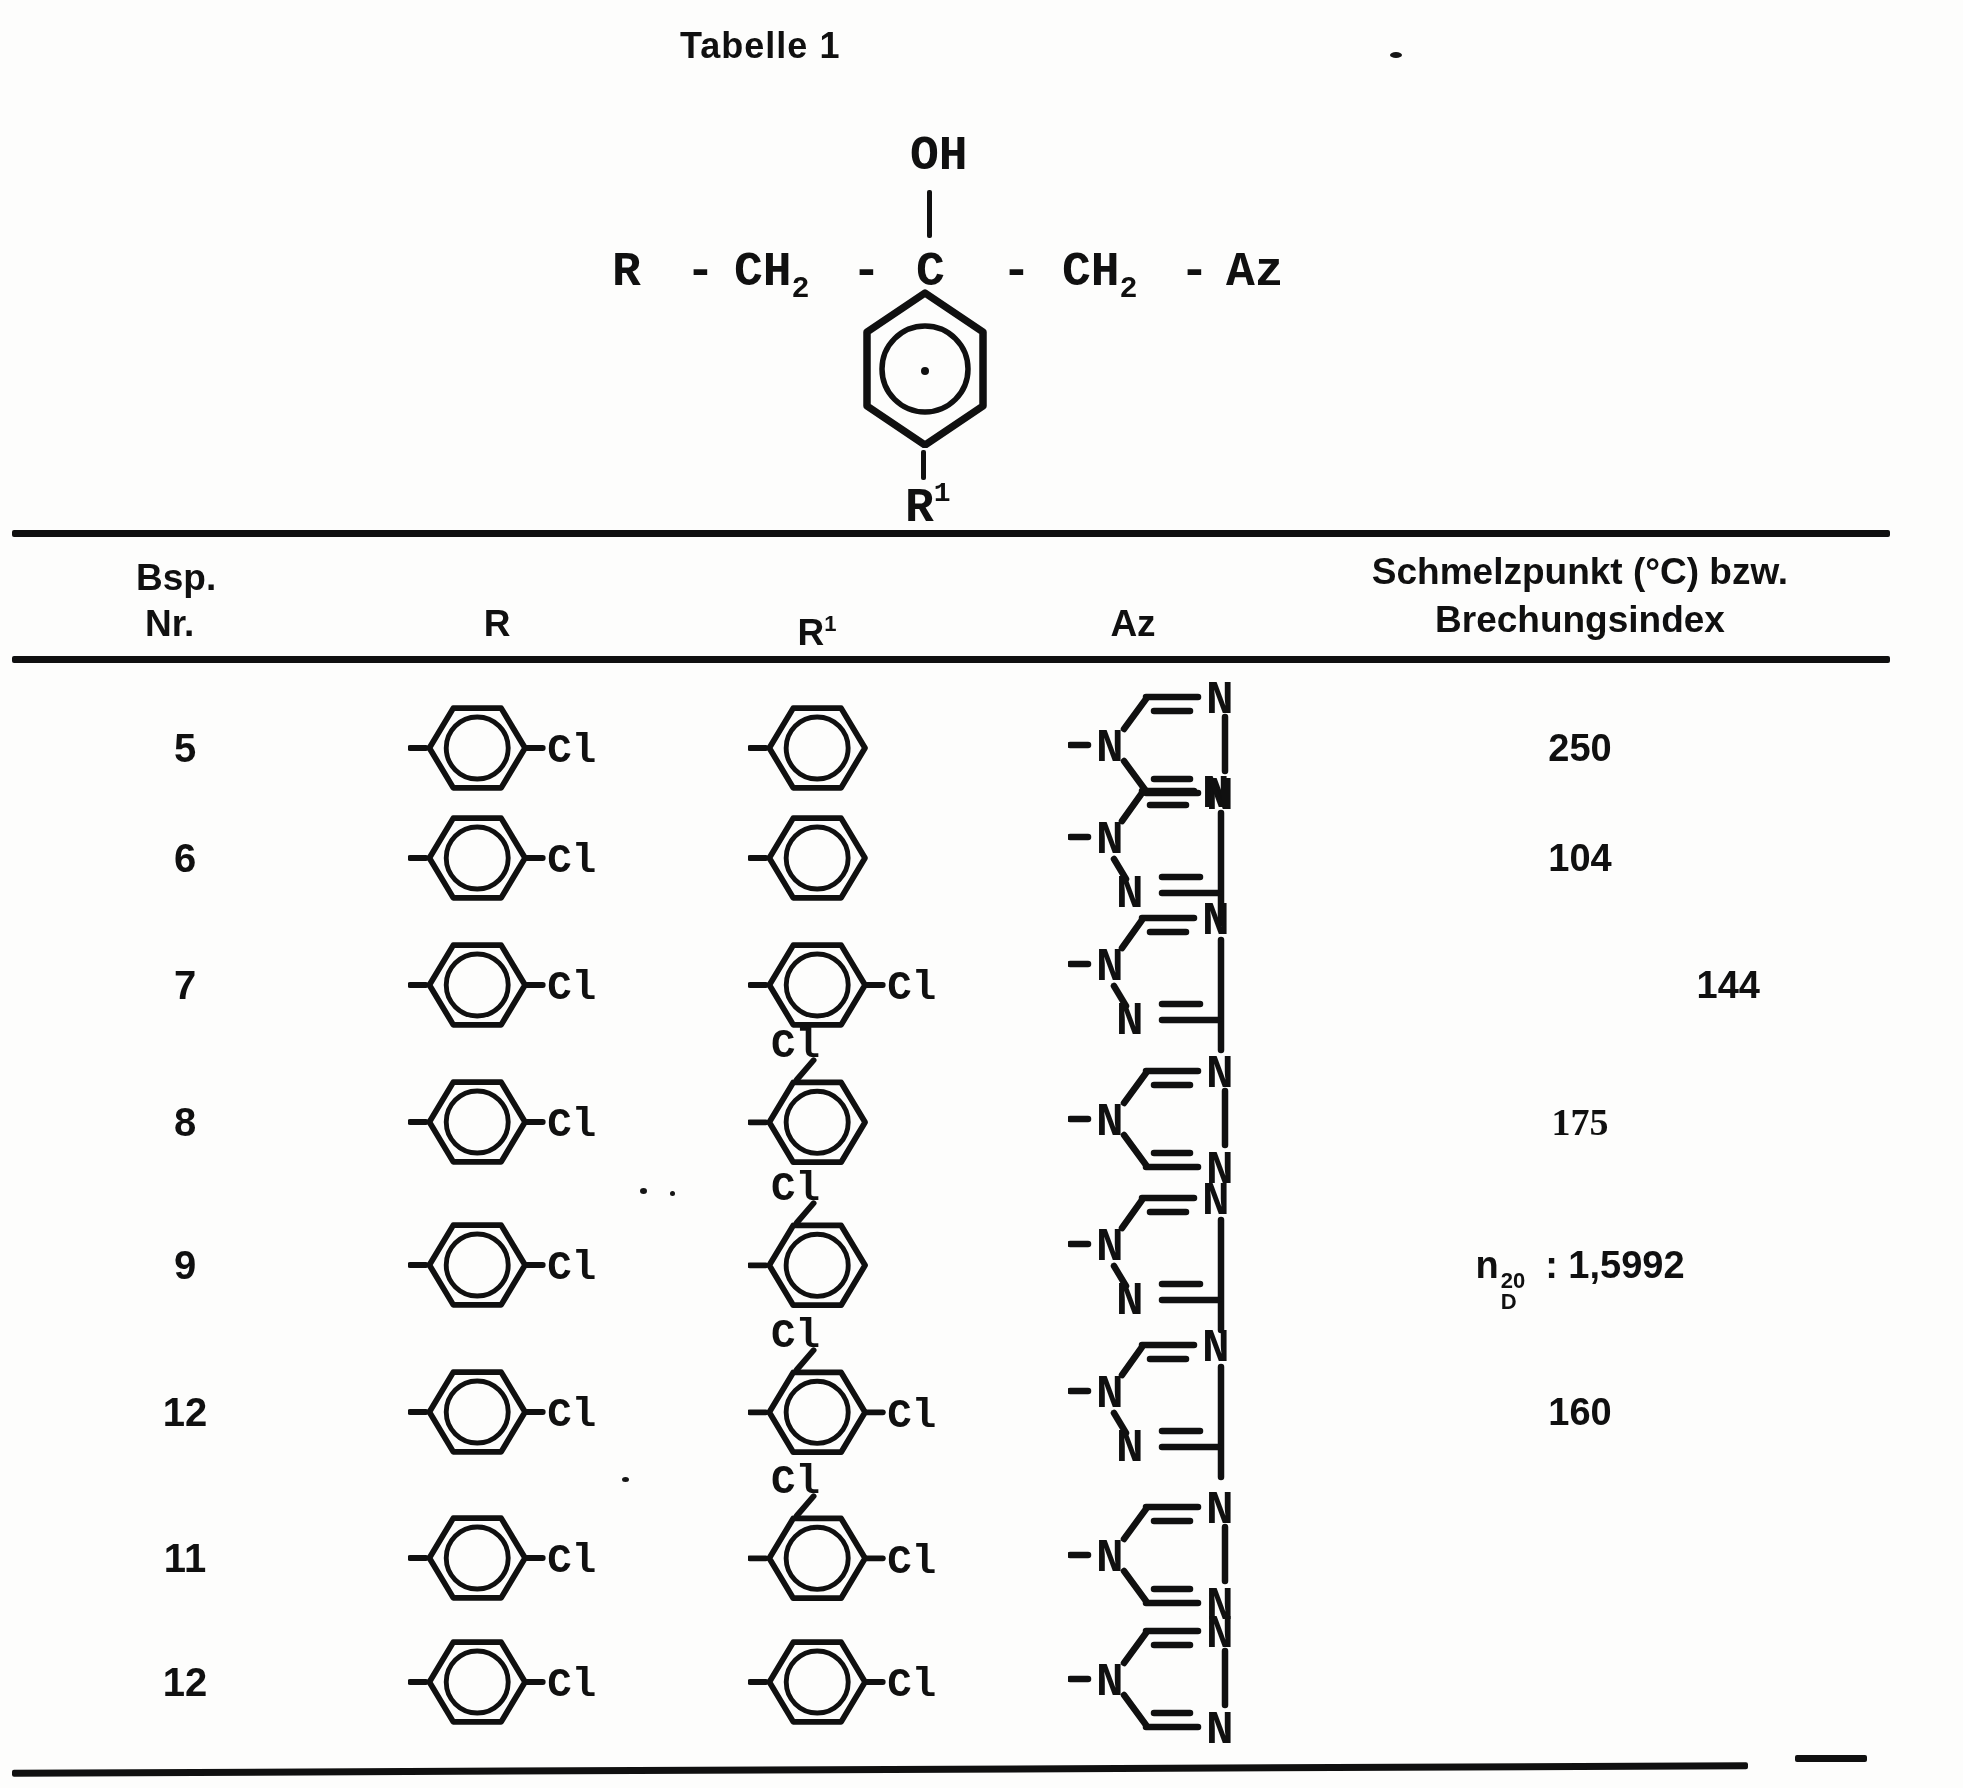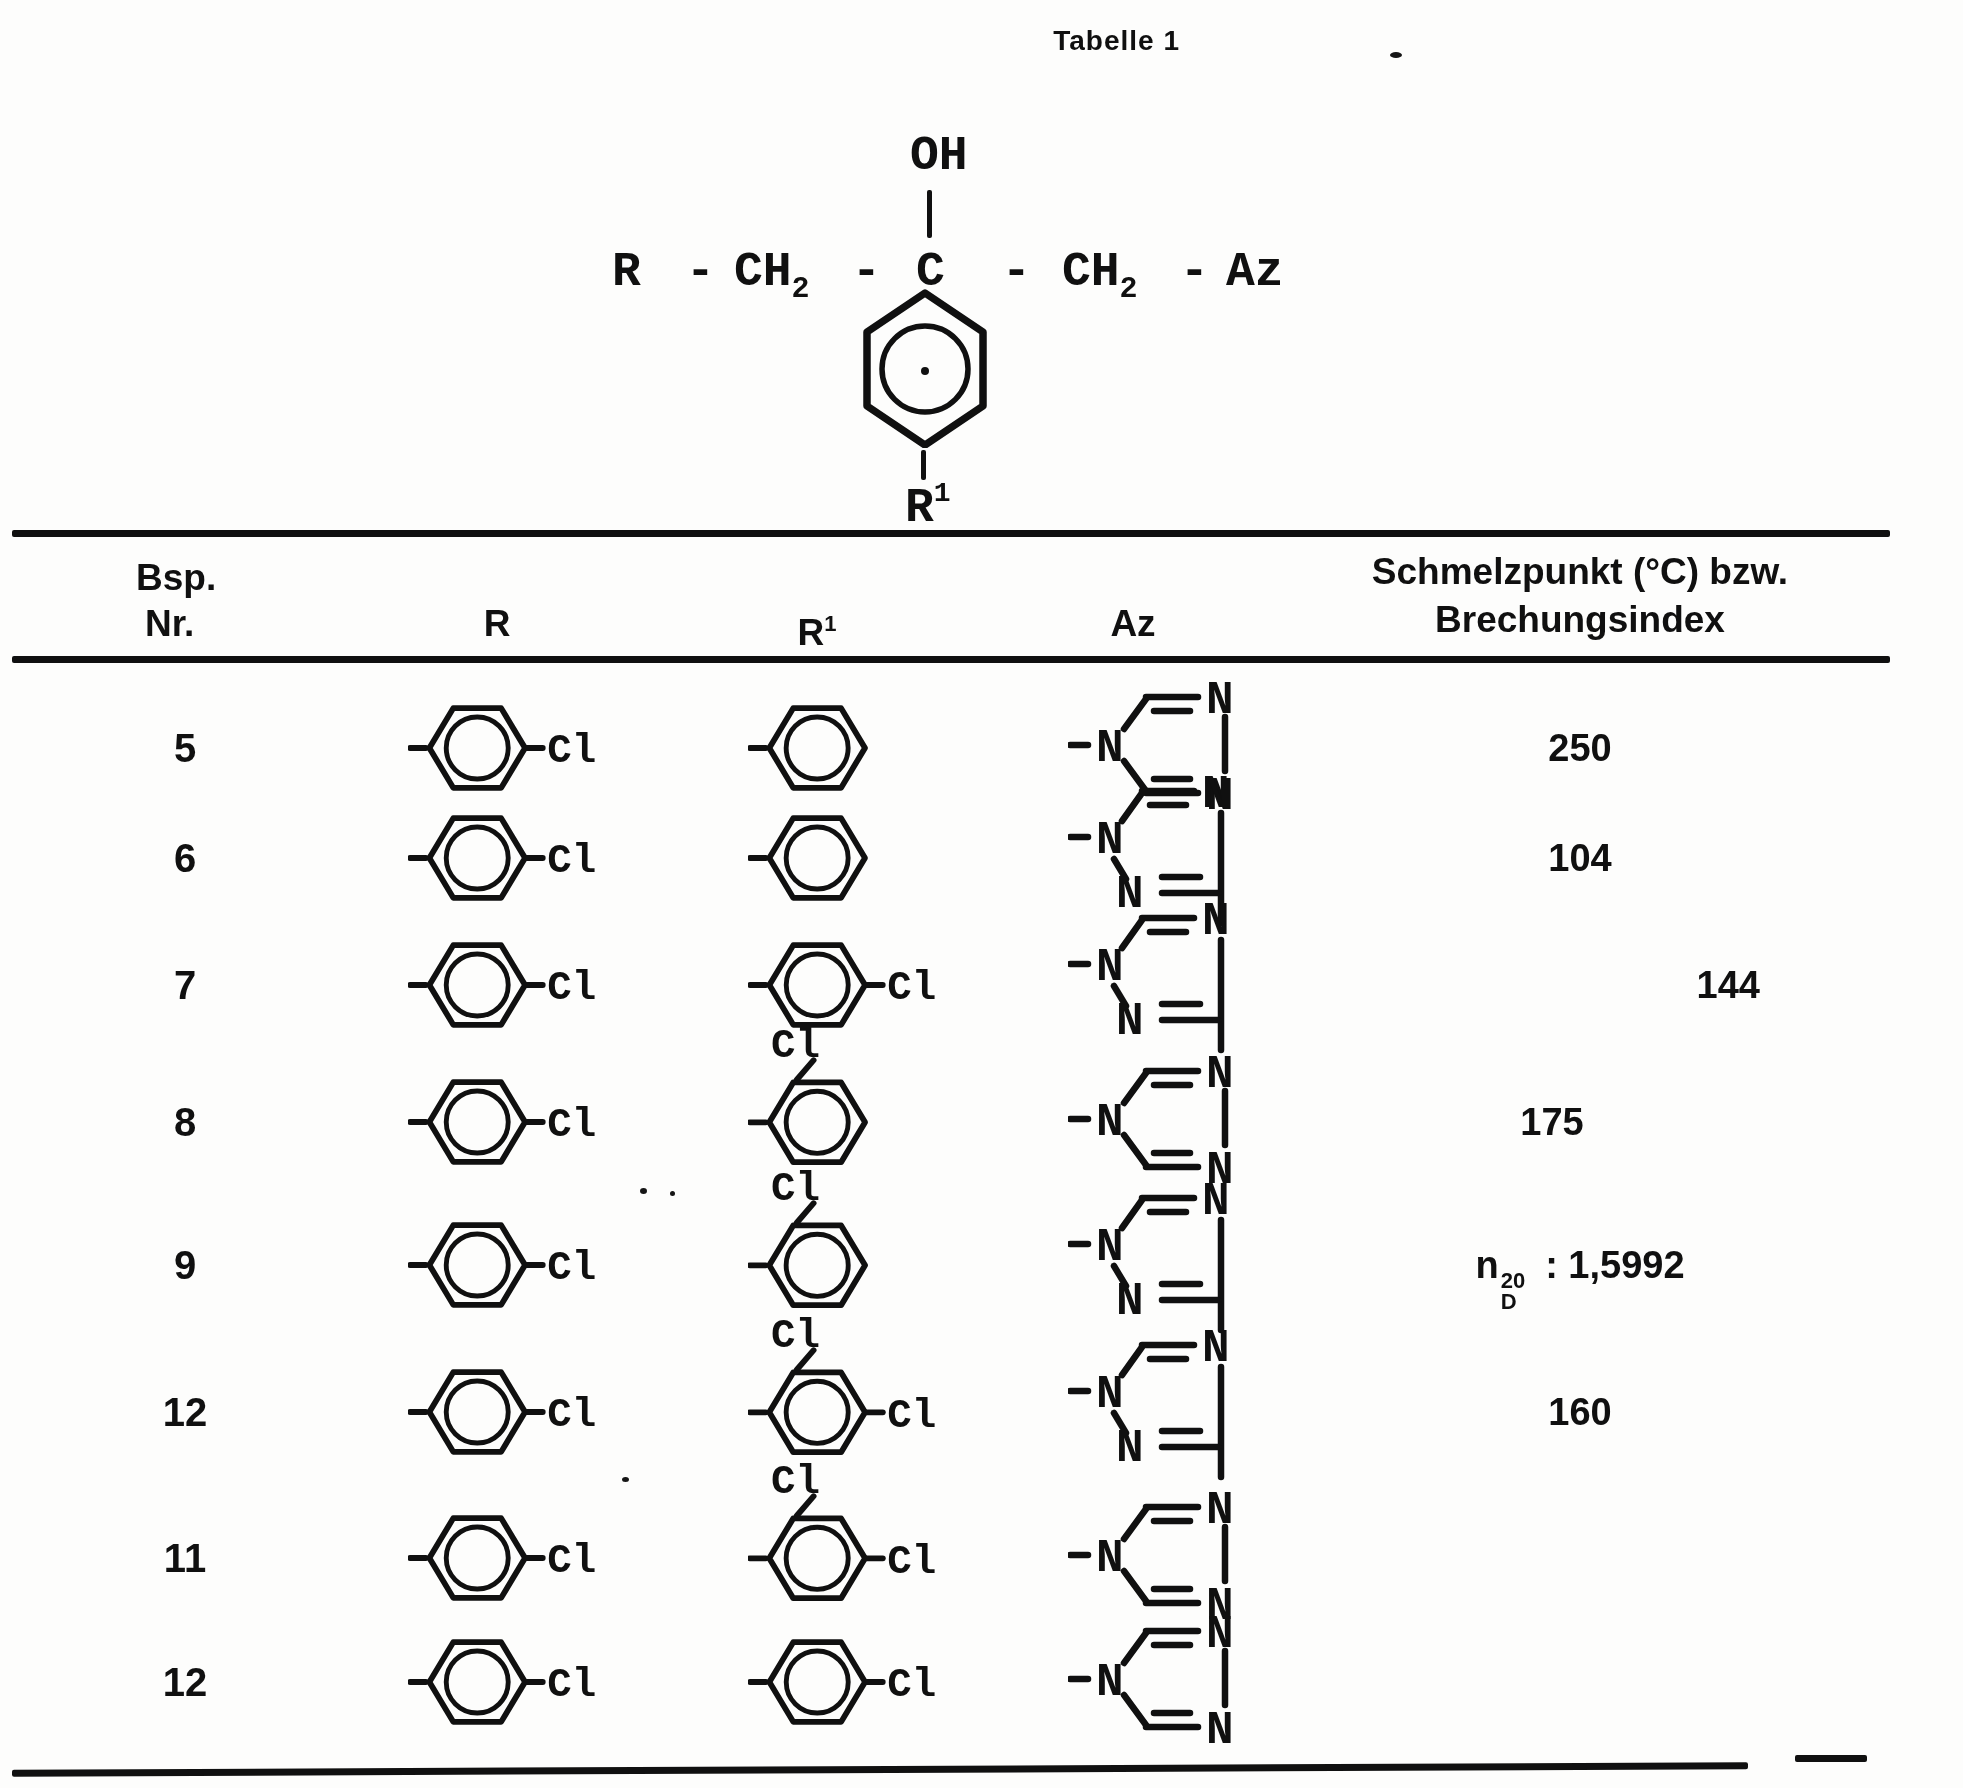--- a/index.html
+++ b/index.html
@@ -1,20 +1,20 @@
 <!DOCTYPE html>
 <html><head>
 <meta charset="utf-8">
 <style>
   html,body{margin:0;padding:0;background:#e8e8e8;}
   .page{position:relative;width:1963px;height:1788px;background:#fdfdfc;color:#101010;
         font-family:"Liberation Sans",sans-serif;overflow:hidden;}
   .abs{position:absolute;}
   
-  .title{font-size:28px;font-weight:700;letter-spacing:1px;text-align:right;}
+  .title{font-size:36px;font-weight:700;letter-spacing:1px;text-align:left;}
   .mono{font-family:"Liberation Mono",monospace;font-weight:700;font-size:48px;line-height:52px;white-space:nowrap;}
   .mono .sub{font-size:30px;vertical-align:-12px;}
   .mono .sup{font-size:28px;vertical-align:20px;}
   .hdr{font-size:37px;font-weight:700;line-height:44px;white-space:nowrap;}
   .hdr .sup{font-size:22px;vertical-align:14px;}
   .center{text-align:center;}
   .num{font-size:40px;font-weight:700;line-height:52px;text-align:center;}
   .val{font-size:38px;font-weight:700;line-height:48px;text-align:center;white-space:nowrap;}
   .val .stack{display:inline-flex;flex-direction:column;font-size:22px;line-height:21px;
               vertical-align:-10px;margin:0 12px 0 2px;text-align:left;}
@@ -188,21 +188,21 @@
             <line x1="56" y1="66" x2="78" y2="36"></line>
             <line x1="78" y1="34" x2="130" y2="34"></line>
             <line x1="86" y1="48" x2="122" y2="48"></line>
             <text x="138" y="50">N</text>
             <line x1="157" y1="54" x2="157" y2="108"></line>
             <line x1="56" y1="98" x2="78" y2="128"></line>
             <line x1="78" y1="130" x2="130" y2="130"></line>
             <line x1="86" y1="116" x2="122" y2="116"></line>
             <text x="138" y="146">N</text>
           </svg></div>
-        <div class="abs val" style="left: 1372px; top: 106px; width: 360px;"><span>175</span></div>
+        <div class="abs val" style="left: 1400px; top: 106px; width: 360px; font-family: Liberation Serif, serif;"><span>175</span></div>
       </div>
       <div class="row-band" style="top: 1135px; height: 260px;">
         <div class="abs num" style="left: 130px; top: 104px; width: 110px;"><span>9</span></div>
         <div class="abs" style="left: 408px; top: 68px;"><svg class="struct" width="204" height="124" viewBox="0 0 230 140">
             <line x1="2" y1="70" x2="20" y2="70"></line>
             <polygon points="24,70 51,25 105,25 132,70 105,115 51,115"></polygon>
             <circle cx="78" cy="70" r="35"></circle>
             <line x1="132" y1="70" x2="152" y2="70"></line>
             <text x="157" y="86">Cl</text>
           </svg></div>

